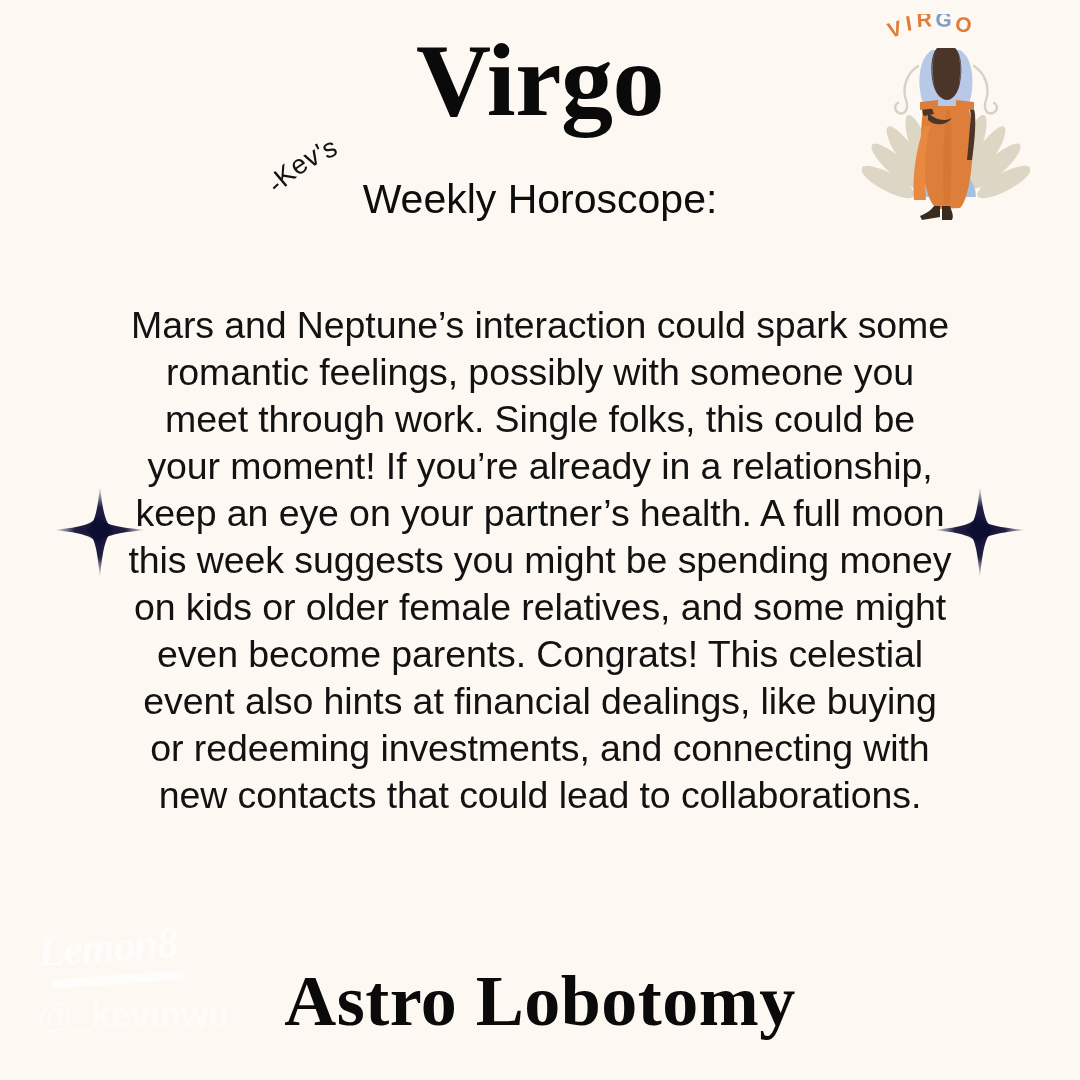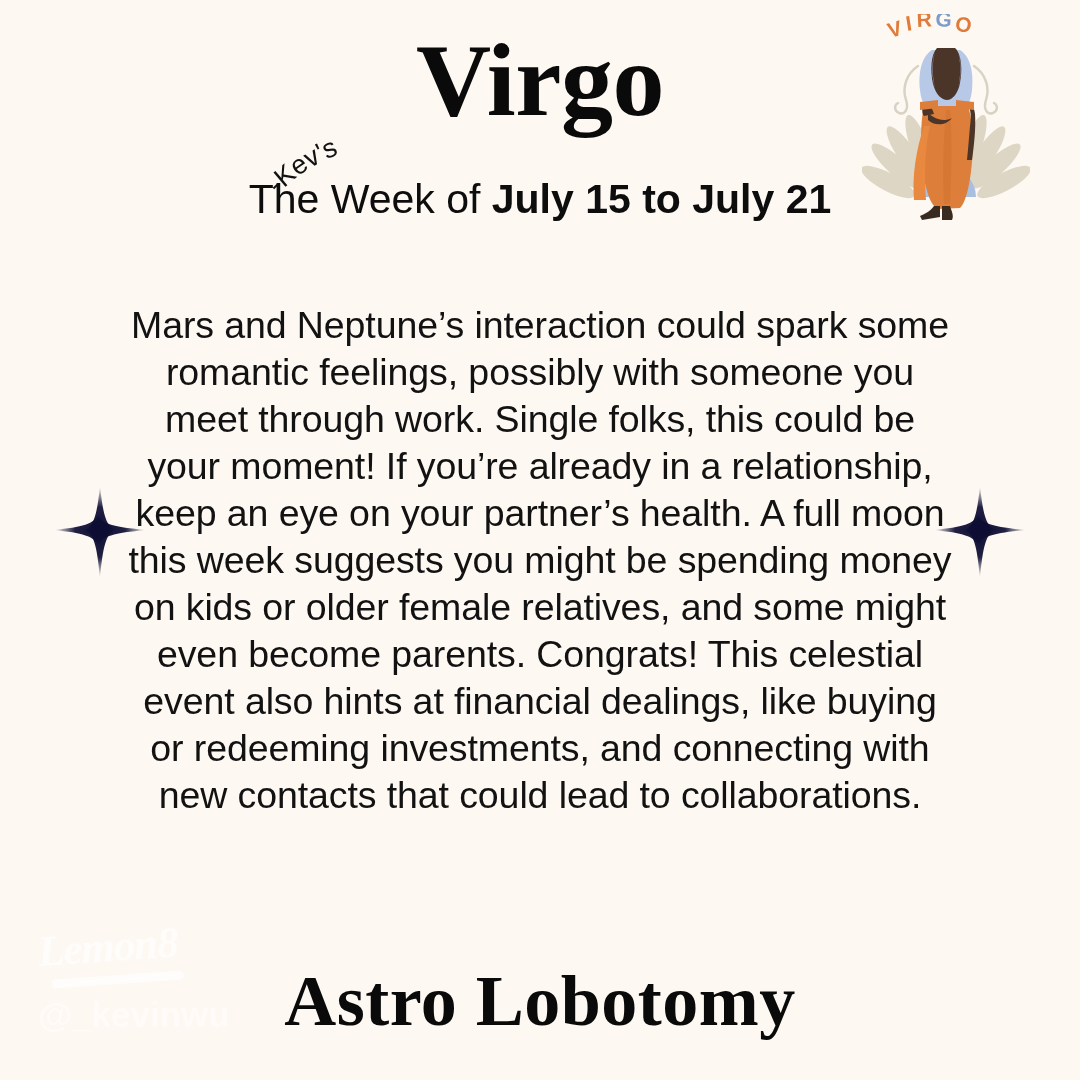--- a/index.html
+++ b/index.html
@@ -223,23 +223,21 @@
   <div class="kev-credit">
     <svg viewBox="0 0 120 60" xmlns="http://www.w3.org/2000/svg">
       <path id="kevArc" d="M4 54 C20 38 46 14 96 4" fill="none" stroke="none"></path>
       <text>
         <textPath href="#kevArc" startOffset="2%">-Kev's</textPath>
       </text>
     </svg>
   </div>
 
   <div class="subtitle">
-    <span class="line2">
-      <span>The Week of </span><b>July 15 to July 21</b>
-    </span>
+    <span class="line1">Weekly Horoscope:</span>
   </div>
 
   <div class="body-copy"><span>Mars and Neptune’s interaction could spark some </span><b>romantic feelings, possibly with someone you meet through work</b><span>. Single folks, this could be your moment! If you’re already in a relationship, keep an eye on your partner’s health. A full moon this week suggests you might be spending money on kids or older </span><b>female relatives</b><span>, and some might even become parents. Congrats! This celestial event also hints at financial dealings, like buying or redeeming investments, and connecting with new contacts that could lead to collaborations.</span></div>
 
   <div class="sparkle sparkle-left">
     <svg viewBox="0 0 96 96" xmlns="http://www.w3.org/2000/svg">
       <defs>
         <radialGradient id="spkL" cx="50%" cy="50%" r="50%">
           <stop offset="0%" stop-color="#0d0d33" stop-opacity="1"></stop>
           <stop offset="55%" stop-color="#0d0d33" stop-opacity="0.92"></stop>

